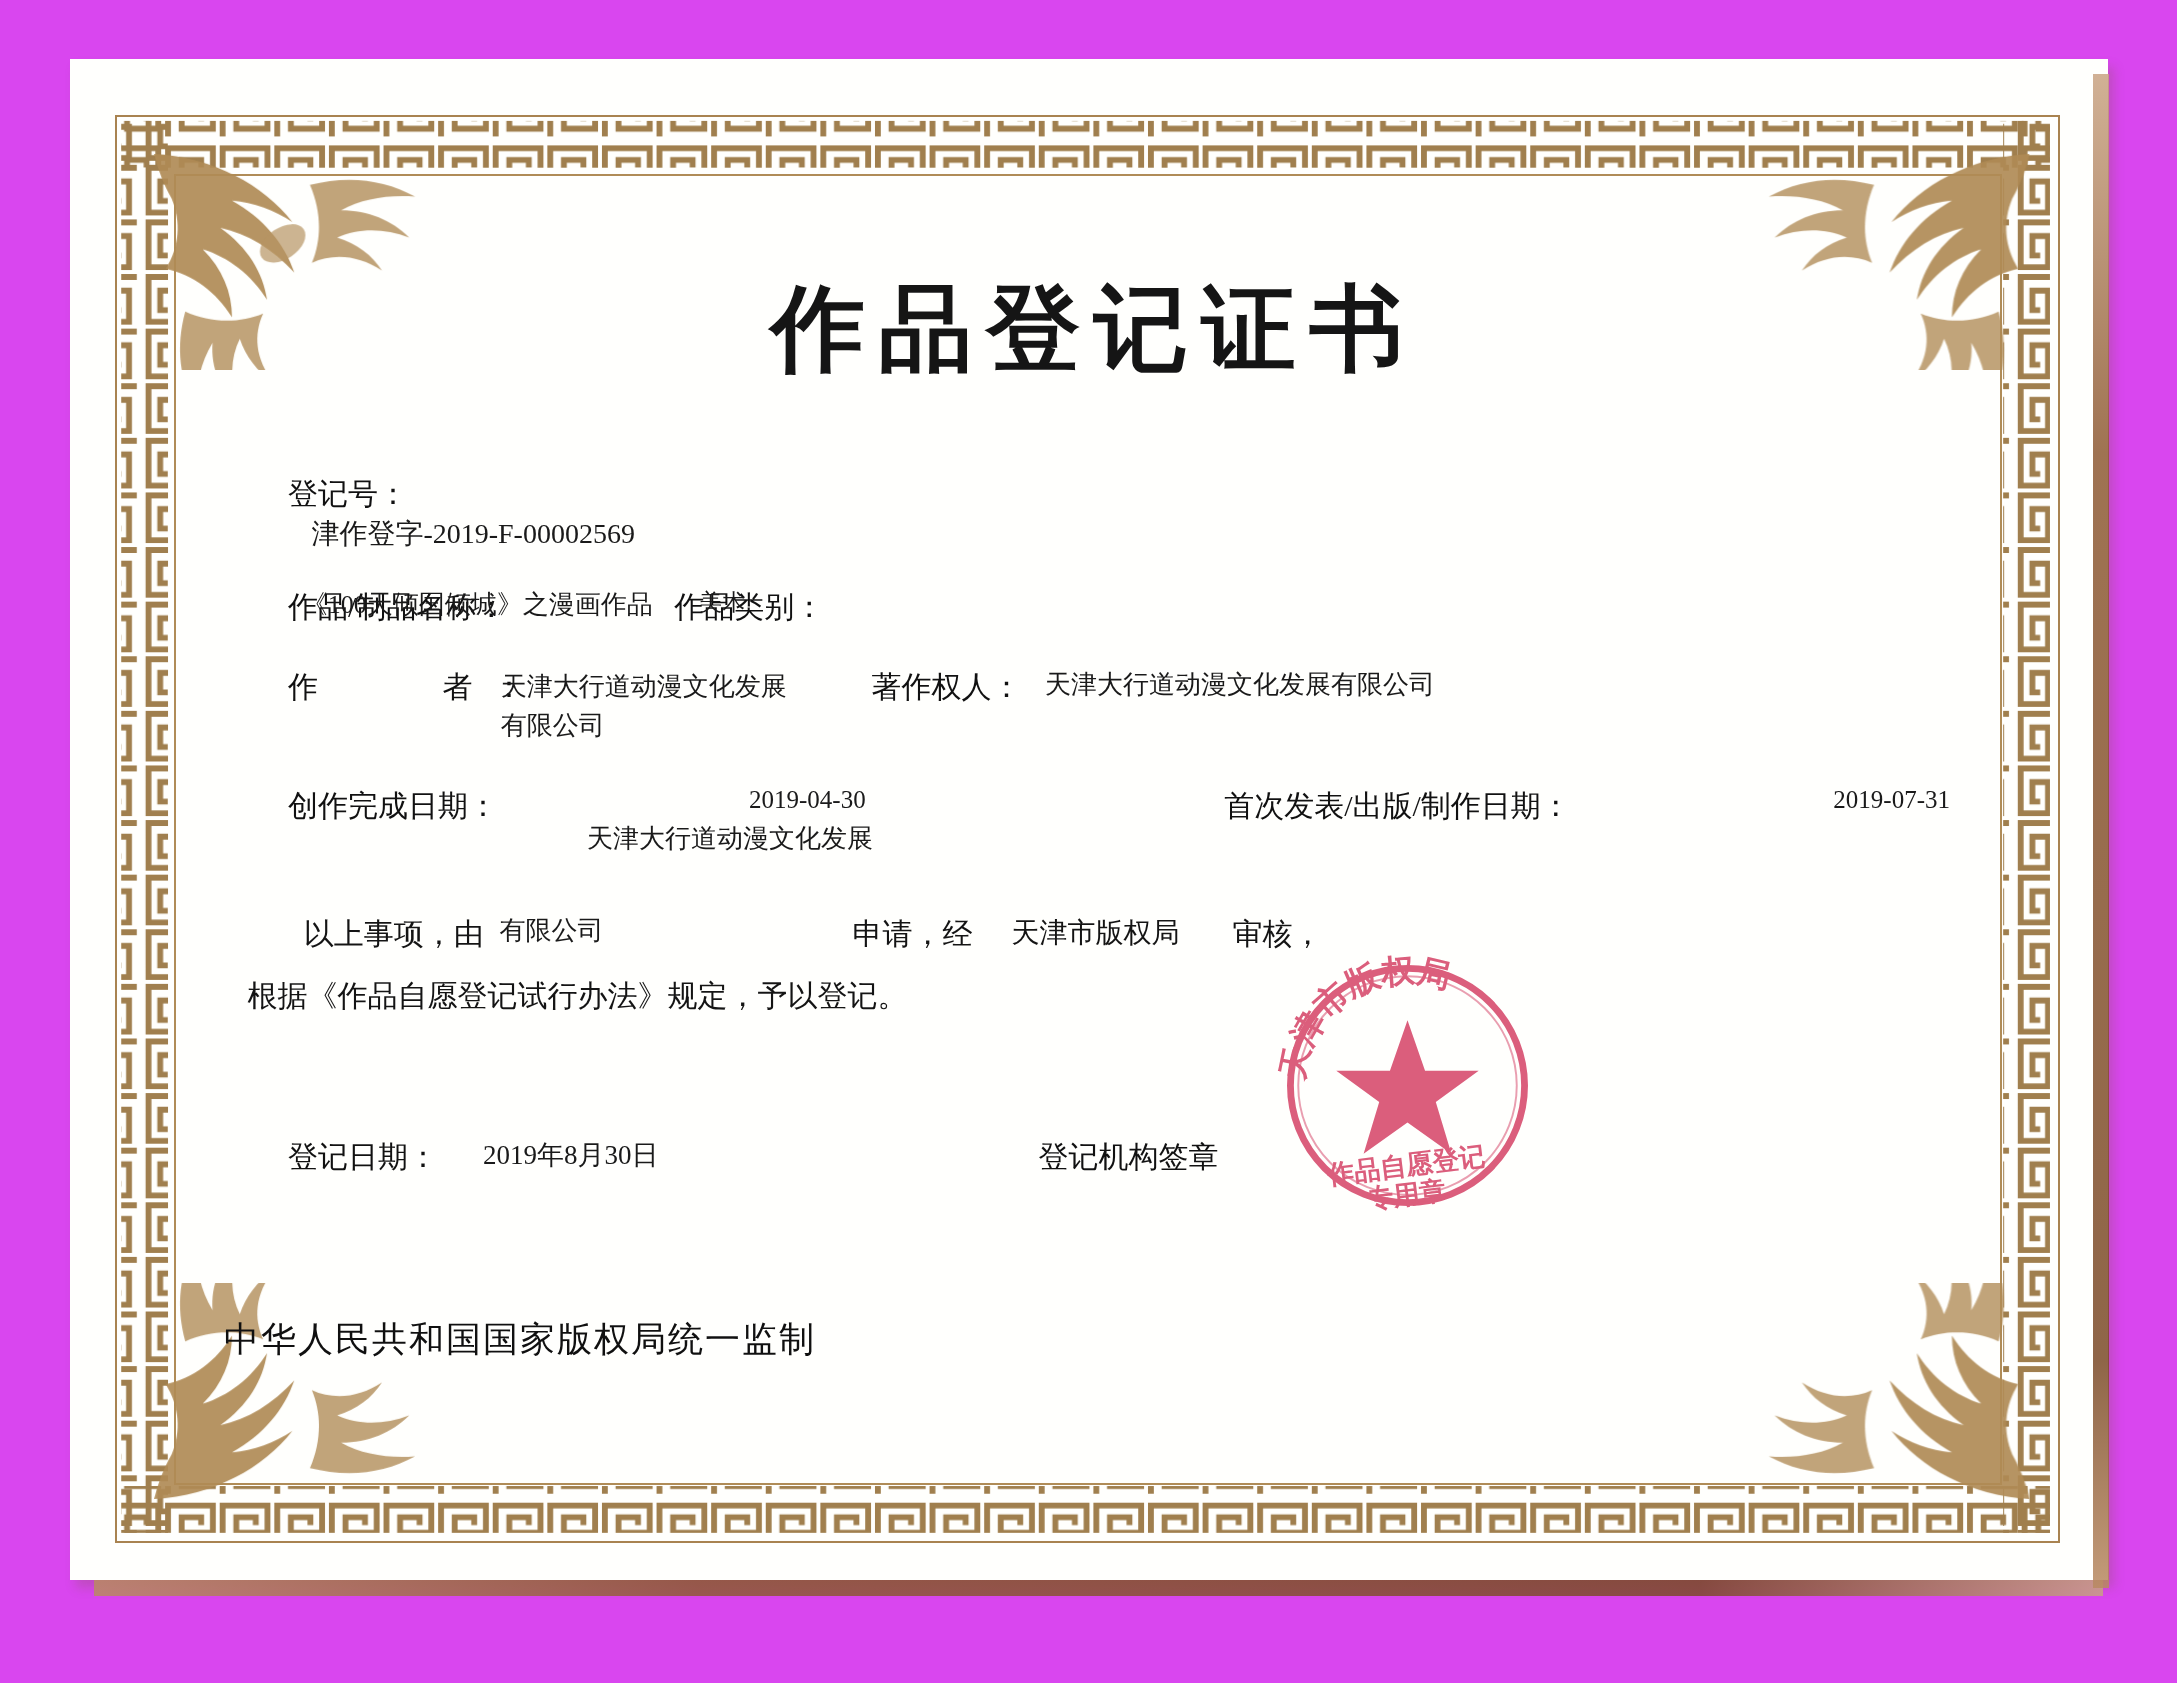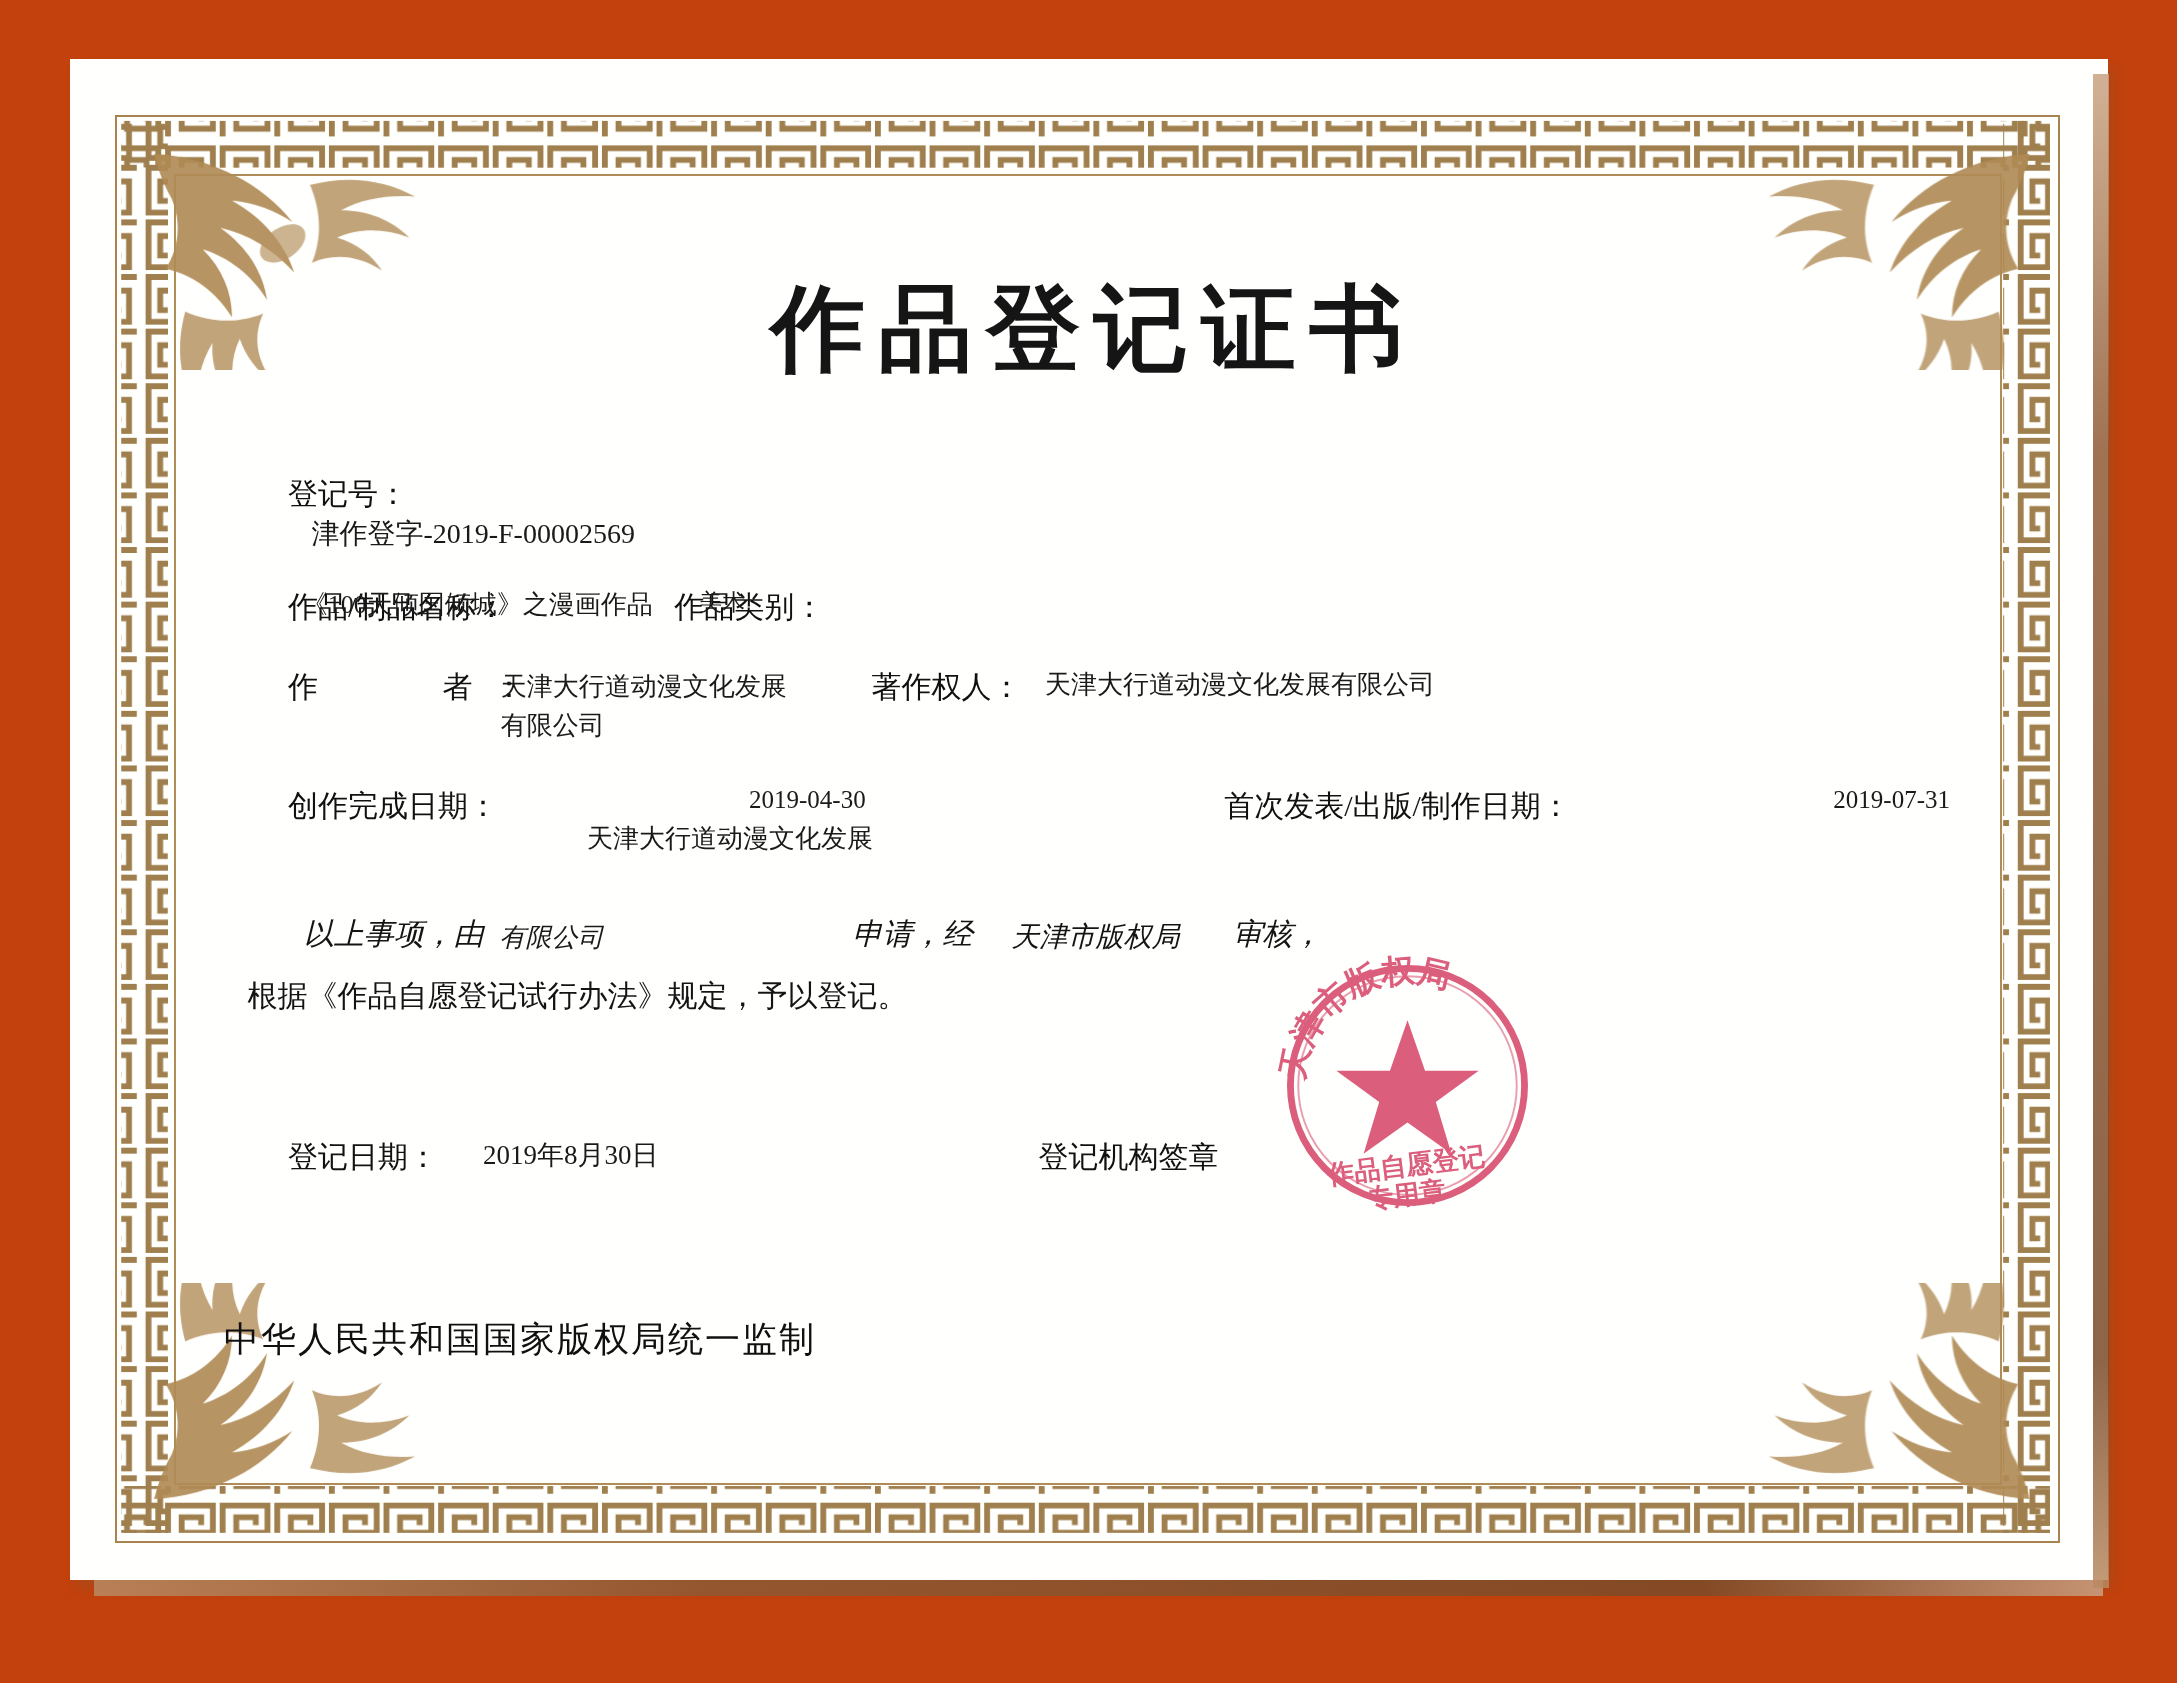--- a/index.html
+++ b/index.html
@@ -13,21 +13,21 @@
     font-family: "Liberation Serif", "DejaVu Serif", serif;
     position: relative;
     overflow: hidden;
   }
 
   
   #scan {
     position: absolute;
     left: 0; top: 0;
     width: 2178px; height: 1683px;
-    background: #c2410c;
+    background: #d946ef;
   }
 
   
   #paper {
     position: absolute;
     left: 70px;
     top: 59px;
     width: 2038px;
     height: 1521px;
     background: #fffffd;
@@ -161,23 +161,22 @@
   #para-applicant-top {
     position: absolute;
     left: 363px;
     top: 585px;
     font-size: 26px;
     color: #1a1a1a;
     white-space: nowrap;
   }
   #para-line1 {
     display: flex;
-    align-items: flex-end;
+    align-items: flex-start;
     padding-left: 70px;
-    font-style: italic;
   }
   #p1-a { white-space: nowrap; }
   #p1-applicant { padding-left: 15.6px; font-size: 26px; width: 322px; }
   #p1-b { padding-left: 31px; white-space: nowrap; }
   #p1-authority { padding-left: 39px; font-size: 28px; white-space: nowrap; }
   #p1-c { padding-left: 53px; white-space: nowrap; }
   #para-line2 {
     padding-left: 13.7px;
     margin-top: 15.6px;
     white-space: nowrap;

